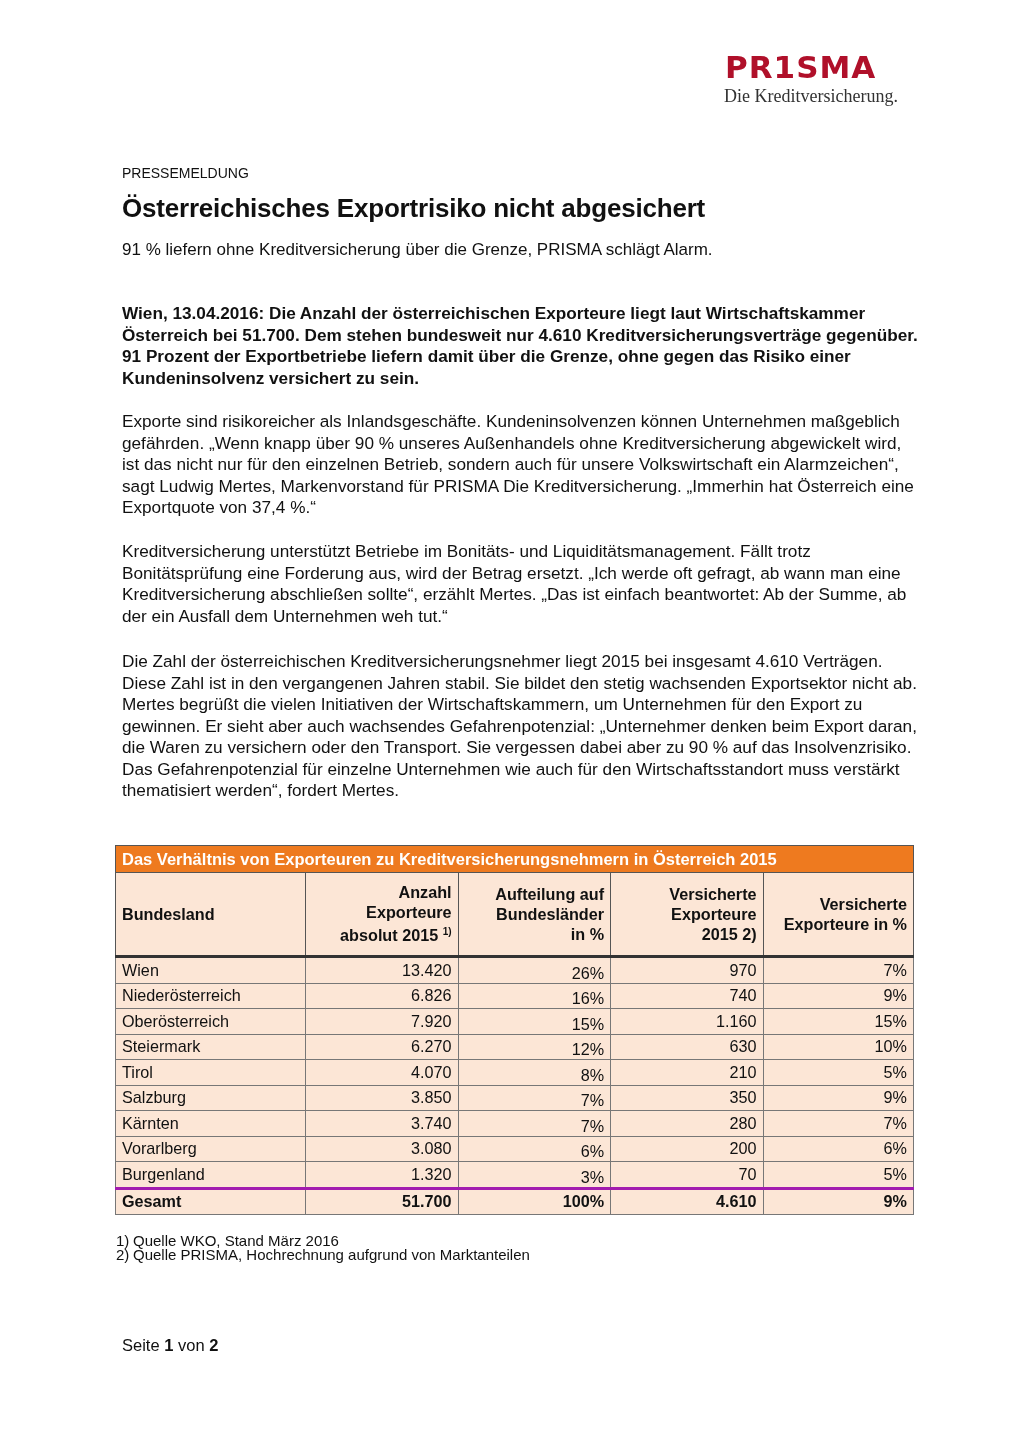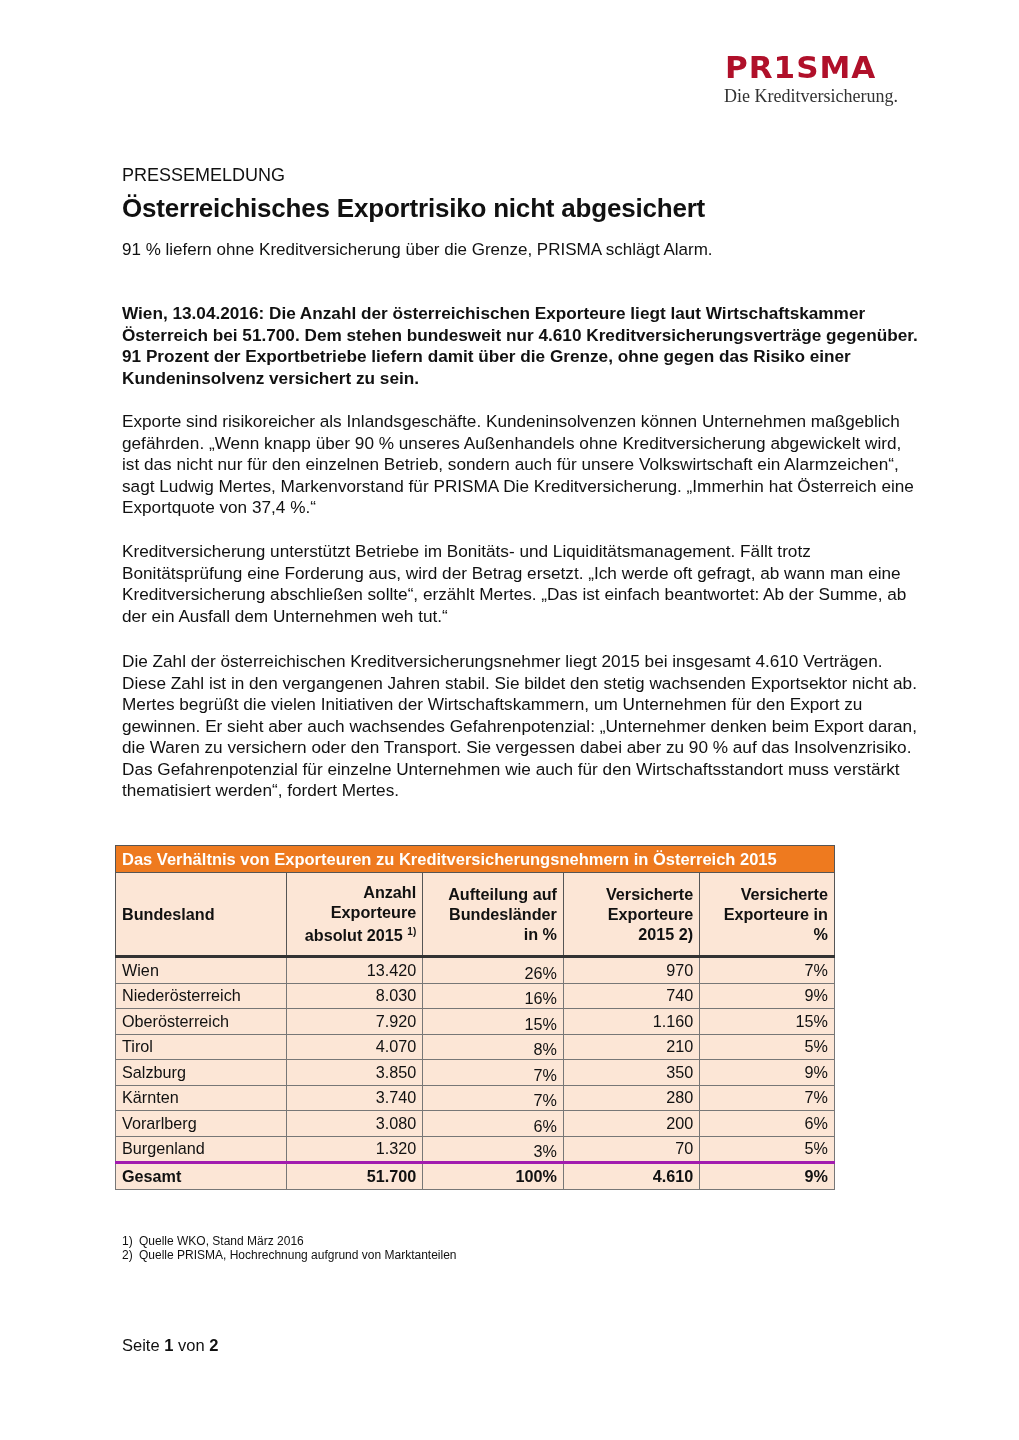--- a/index.html
+++ b/index.html
@@ -1,38 +1,38 @@
 <!DOCTYPE html>
 <html><head>
 <meta charset="utf-8">
 <style>
   html, body { margin: 0; padding: 0; background: #ffffff; }
   body { width: 1019px; height: 1440px; position: relative; overflow: hidden; font-family: "Liberation Sans", sans-serif; color: #111; }
   .logo { position: absolute; left: 724px; top: 50px; width: 180px; }
   .logo-mark { font-family: "DejaVu Sans", sans-serif; font-weight: bold; font-size: 31px; color: #b0102a; letter-spacing: 1px; line-height: 34px; margin-left: 1px; }
   .logo-tag { font-family: "Liberation Serif", serif; font-size: 18px; color: #333; line-height: 18px; margin-top: 3px; }
-  .label { position: absolute; left: 122px; top: 165px; font-size: 18px; }
+  .label { position: absolute; left: 122px; top: 165px; font-size: 14px; }
   .title { position: absolute; left: 122px; top: 193px; font-size: 26px; font-weight: bold; letter-spacing: -0.2px; }
   .subtitle { position: absolute; left: 122px; top: 240px; font-size: 17px; }
   .para { position: absolute; left: 122px; width: 800px; font-size: 17.2px; line-height: 21.5px; }
   .lead { top: 303px; font-weight: bold; }
   .p1 { top: 411px; }
   .p2 { top: 541px; }
   .p3 { top: 651px; }
   .table-wrap { position: absolute; left: 115px; top: 845px; width: 764px; }
-  table { border-collapse: collapse; width: 720px; background: #fce6d6; font-size: 16.2px; padding-left: 14px; }
+  table { border-collapse: collapse; width: 799px; background: #fce6d6; font-size: 16.2px; padding-left: 14px; }
   .caption-row td { background: #ee7a1f; color: #fff; font-weight: bold; font-size: 16.5px; padding: 3px 6px; height: 20px; border: 1px solid #555; text-align: left; }
   th { font-weight: bold; text-align: right; vertical-align: middle; padding: 4px 6px; border: 1px solid #555; border-bottom: 3px solid #333; height: 74px; line-height: 20px; }
   th.first { text-align: left; }
   td { border: 1px solid #777; padding: 0 6px; height: 24.5px; text-align: right; }
   td.first { text-align: left; }
   td.pct { vertical-align: bottom; padding-bottom: 0; }
   tr.total td { font-weight: bold; border-top: 3px solid #a21caf; }
   sup { font-size: 10px; }
-  .footnotes { position: absolute; left: 122px; top: 1234px; font-size: 12px; line-height: 14px; }
+  .footnotes { position: absolute; left: 116px; top: 1234px; font-size: 15px; line-height: 14px; }
   .footnotes span.n { display: inline-block; width: 17px; }
   .pageno { position: absolute; left: 122px; top: 1336px; font-size: 16.5px; }
 </style>
 </head>
 <body>
 
 <div class="logo">
   <div class="logo-mark">PR1SMA</div>
   <div class="logo-tag">Die Kreditversicherung.</div>
 </div>
@@ -83,31 +83,38 @@
     </tr>
     <tr>
       <td class="first">Wien</td>
       <td>13.420</td>
       <td class="pct">26%</td>
       <td>970</td>
       <td>7%</td>
     </tr>
     <tr>
       <td class="first">Niederösterreich</td>
-      <td>8.030</td>
+      <td>6.826</td>
       <td class="pct">16%</td>
       <td>740</td>
       <td>9%</td>
     </tr>
     <tr>
       <td class="first">Oberösterreich</td>
       <td>7.920</td>
       <td class="pct">15%</td>
       <td>1.160</td>
       <td>15%</td>
+    </tr>
+    <tr>
+      <td class="first">Steiermark</td>
+      <td>6.270</td>
+      <td class="pct">12%</td>
+      <td>630</td>
+      <td>10%</td>
     </tr>
     <tr>
       <td class="first">Tirol</td>
       <td>4.070</td>
       <td class="pct">8%</td>
       <td>210</td>
       <td>5%</td>
     </tr>
     <tr>
       <td class="first">Salzburg</td>

